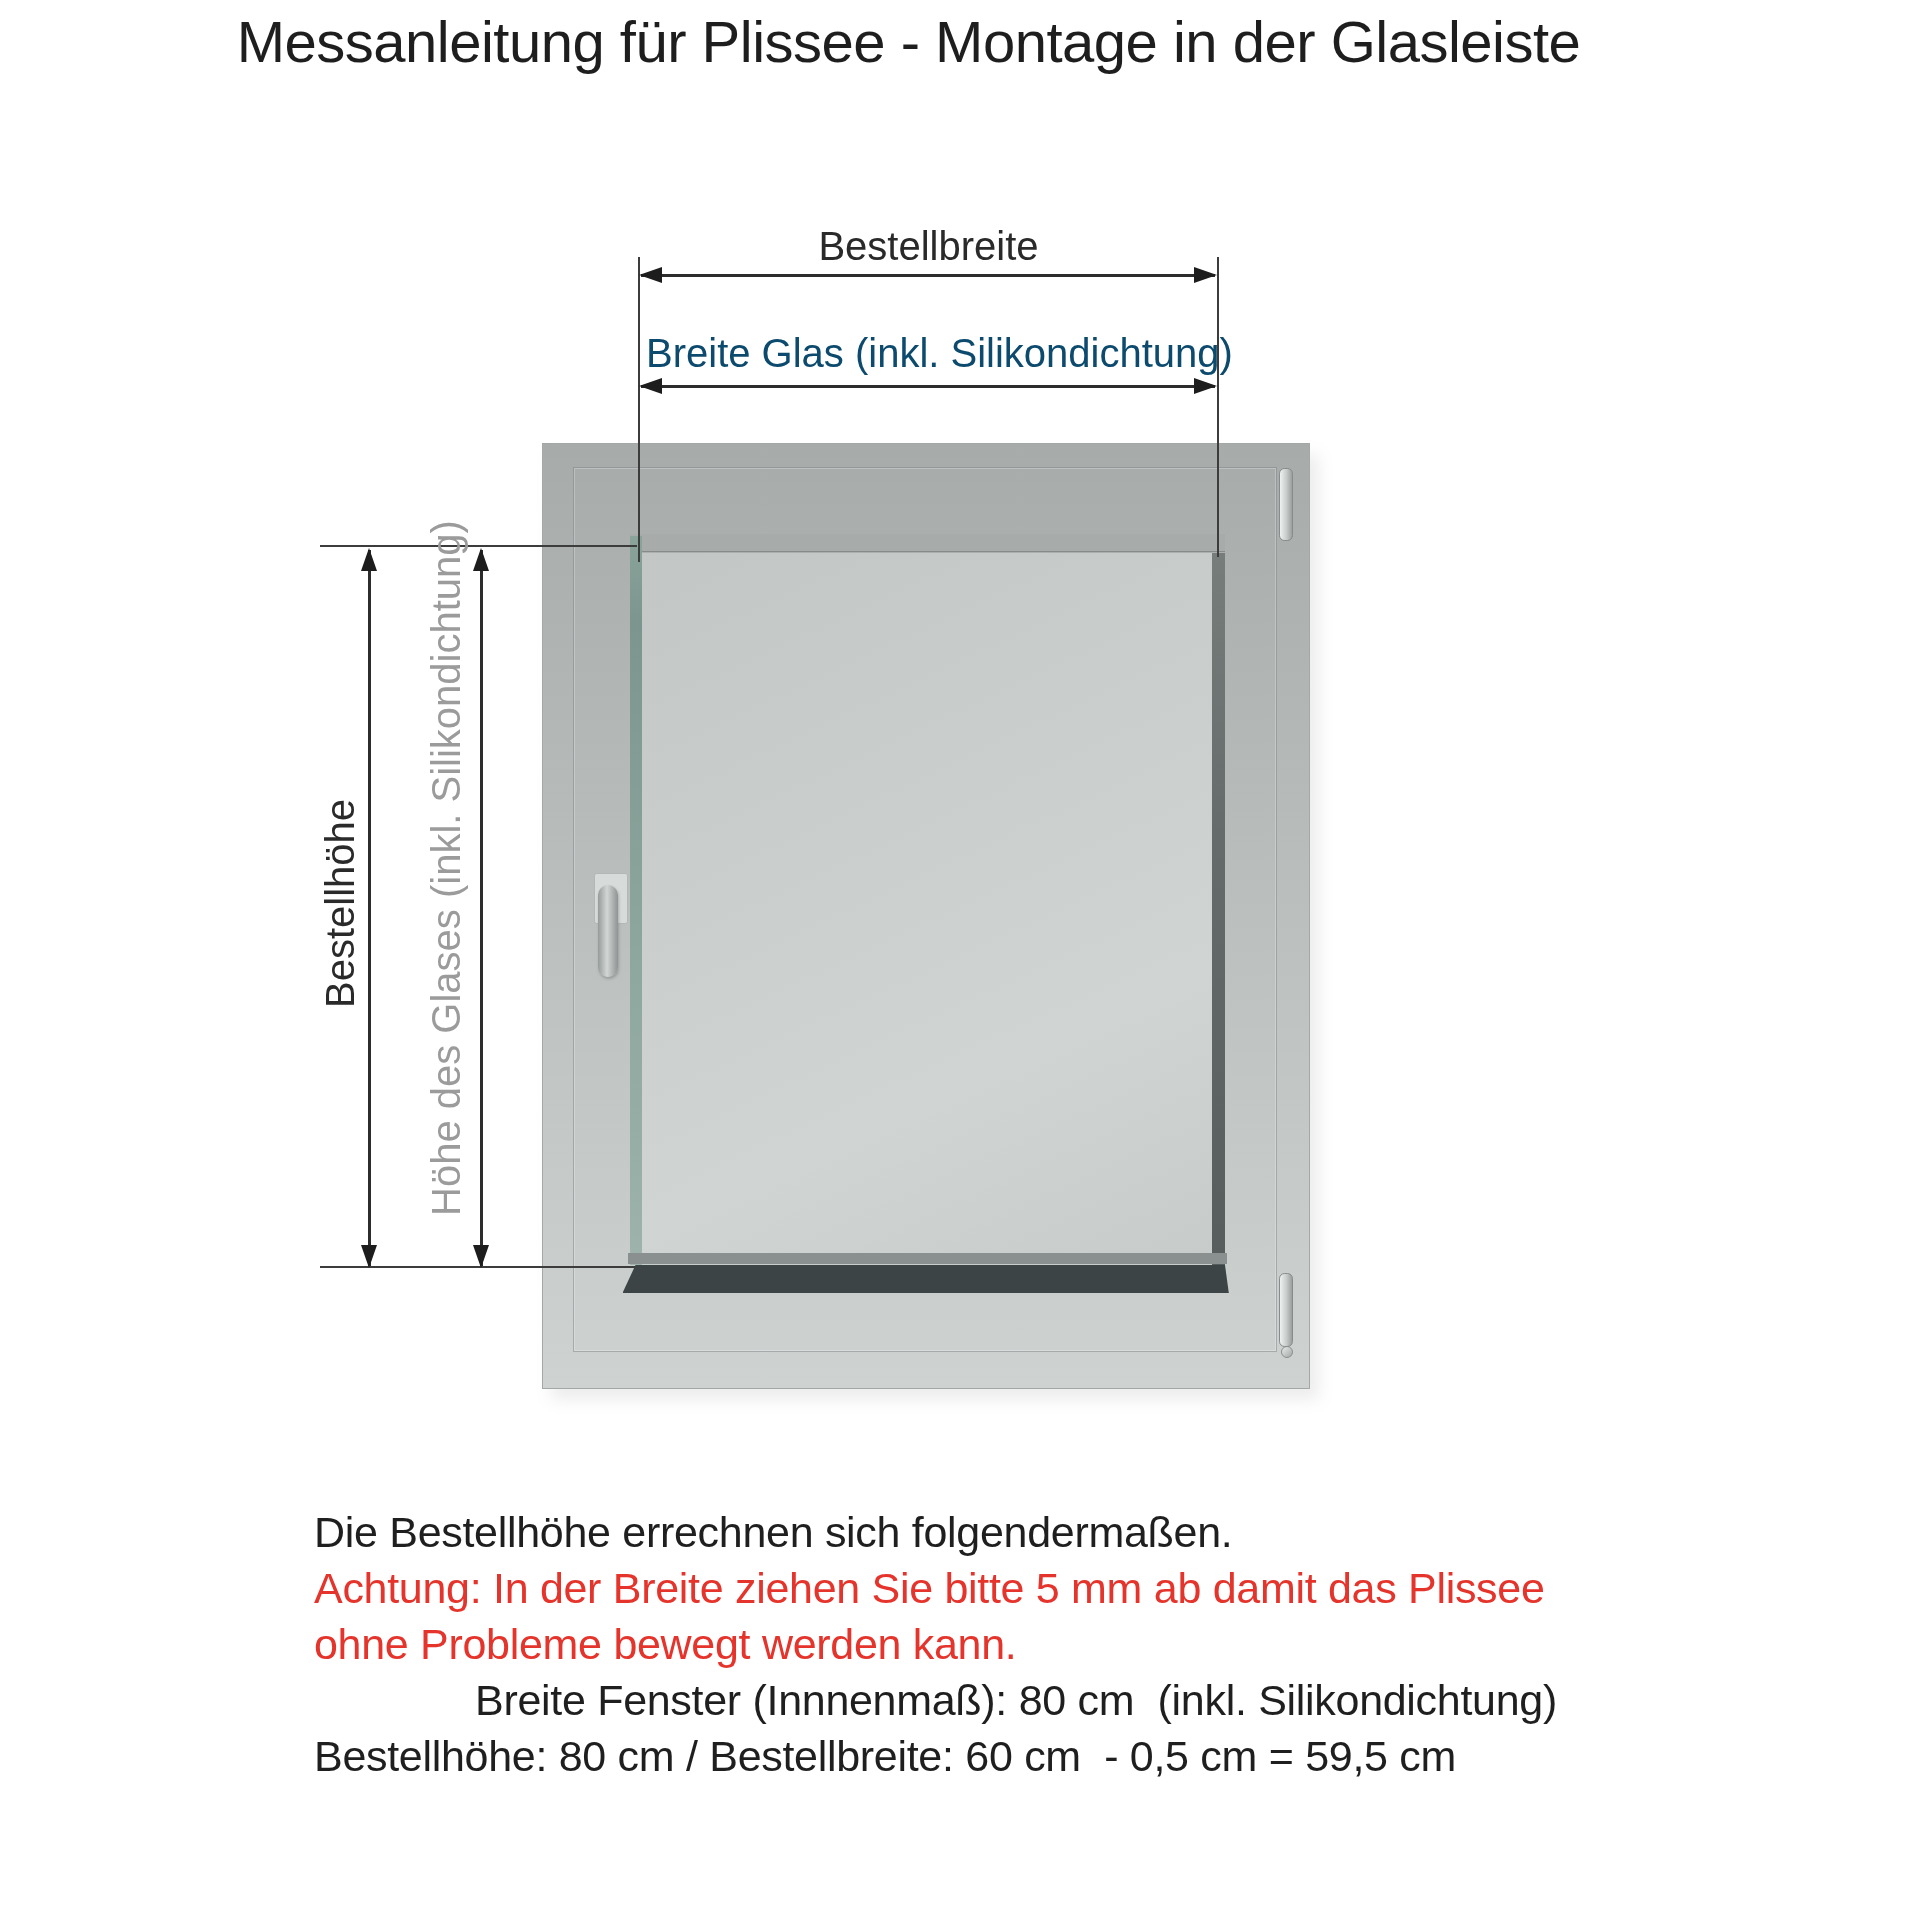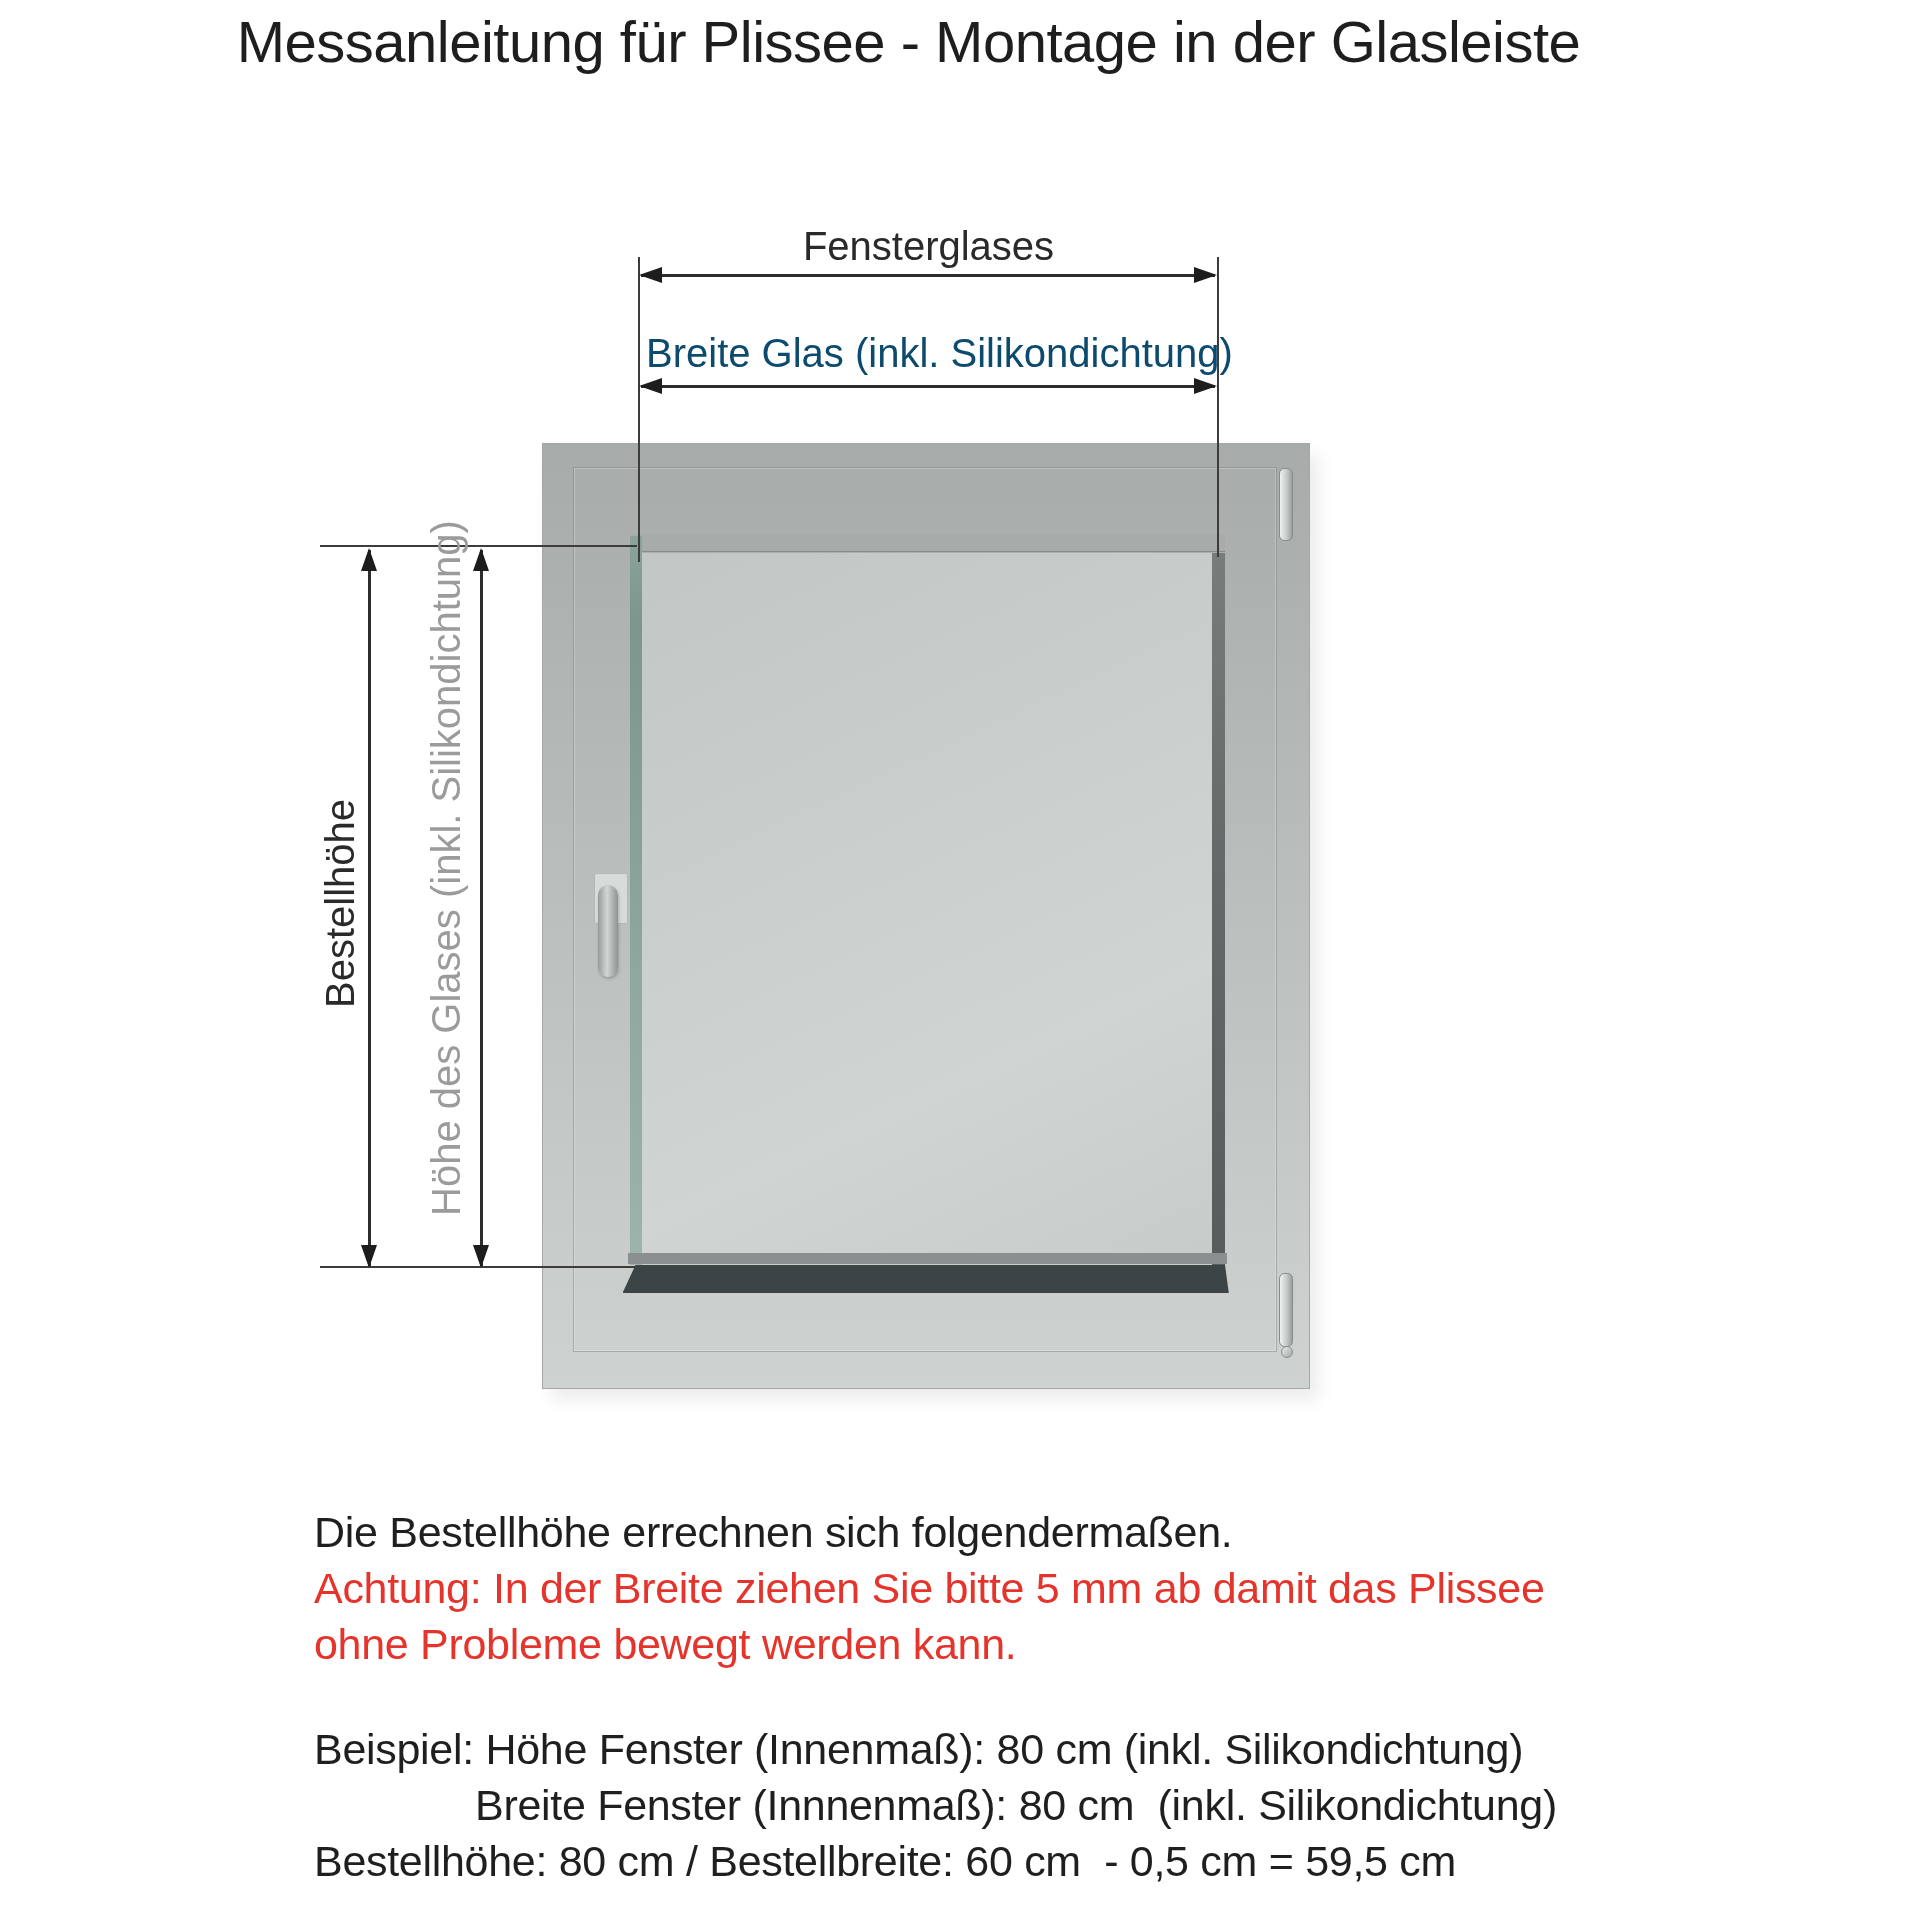--- a/index.html
+++ b/index.html
@@ -121,21 +121,21 @@
     <div class="handle-plate"></div>
     <div class="handle-lever"></div>
     <div class="hinge hinge-top"></div>
     <div class="hinge hinge-bottom"></div>
     <div class="hinge-knob"></div>
   </div>
 
   <div class="ext-v" style="left:638px;top:257px;height:305px;"></div>
   <div class="ext-v" style="left:1217px;top:257px;height:300px;"></div>
 
-  <div class="dim-label" style="left:646px;top:224px;width:565px;">Fensterglases</div>
+  <div class="dim-label" style="left:646px;top:224px;width:565px;">Bestellbreite</div>
   <div class="dim-h" style="left:641px;top:274px;width:574px;">
     <div class="head head-l"></div>
     <div class="head head-r"></div>
   </div>
 
   <div class="dim-label gray" style="left:646px;top:331px;width:565px;">Breite Glas (inkl. Silikondichtung)</div>
   <div class="dim-h" style="left:641px;top:385px;width:574px;">
     <div class="head head-l"></div>
     <div class="head head-r"></div>
   </div>
@@ -152,19 +152,18 @@
   <div class="vlabel gray" style="left:117px;top:864px;width:659px;">Höhe des Glases (inkl. Silikondichtung)</div>
   <div class="dim-v" style="left:480px;top:550px;height:716px;">
     <div class="head head-t"></div>
     <div class="head head-b"></div>
   </div>
 
   <div class="textblock">
     <div class="txt-line">Die Bestellhöhe errechnen sich folgendermaßen.</div>
     <div class="txt-line red">Achtung: In der Breite ziehen Sie bitte 5 mm ab damit das Plissee</div>
     <div class="txt-line red">ohne Probleme bewegt werden kann.</div>
-    <div class="txt-line gap">Beispiel: Höhe Fenster (Innenmaß): 80 cm (inkl. Silikondichtung)</div>
     <div class="txt-line indent">Breite Fenster (Innnenmaß): 80 cm  (inkl. Silikondichtung)</div>
     <div class="txt-line">Bestellhöhe: 80 cm / Bestellbreite: 60 cm  - 0,5 cm = 59,5 cm</div>
   </div>
 
 </div>
 
 
 </body></html>

